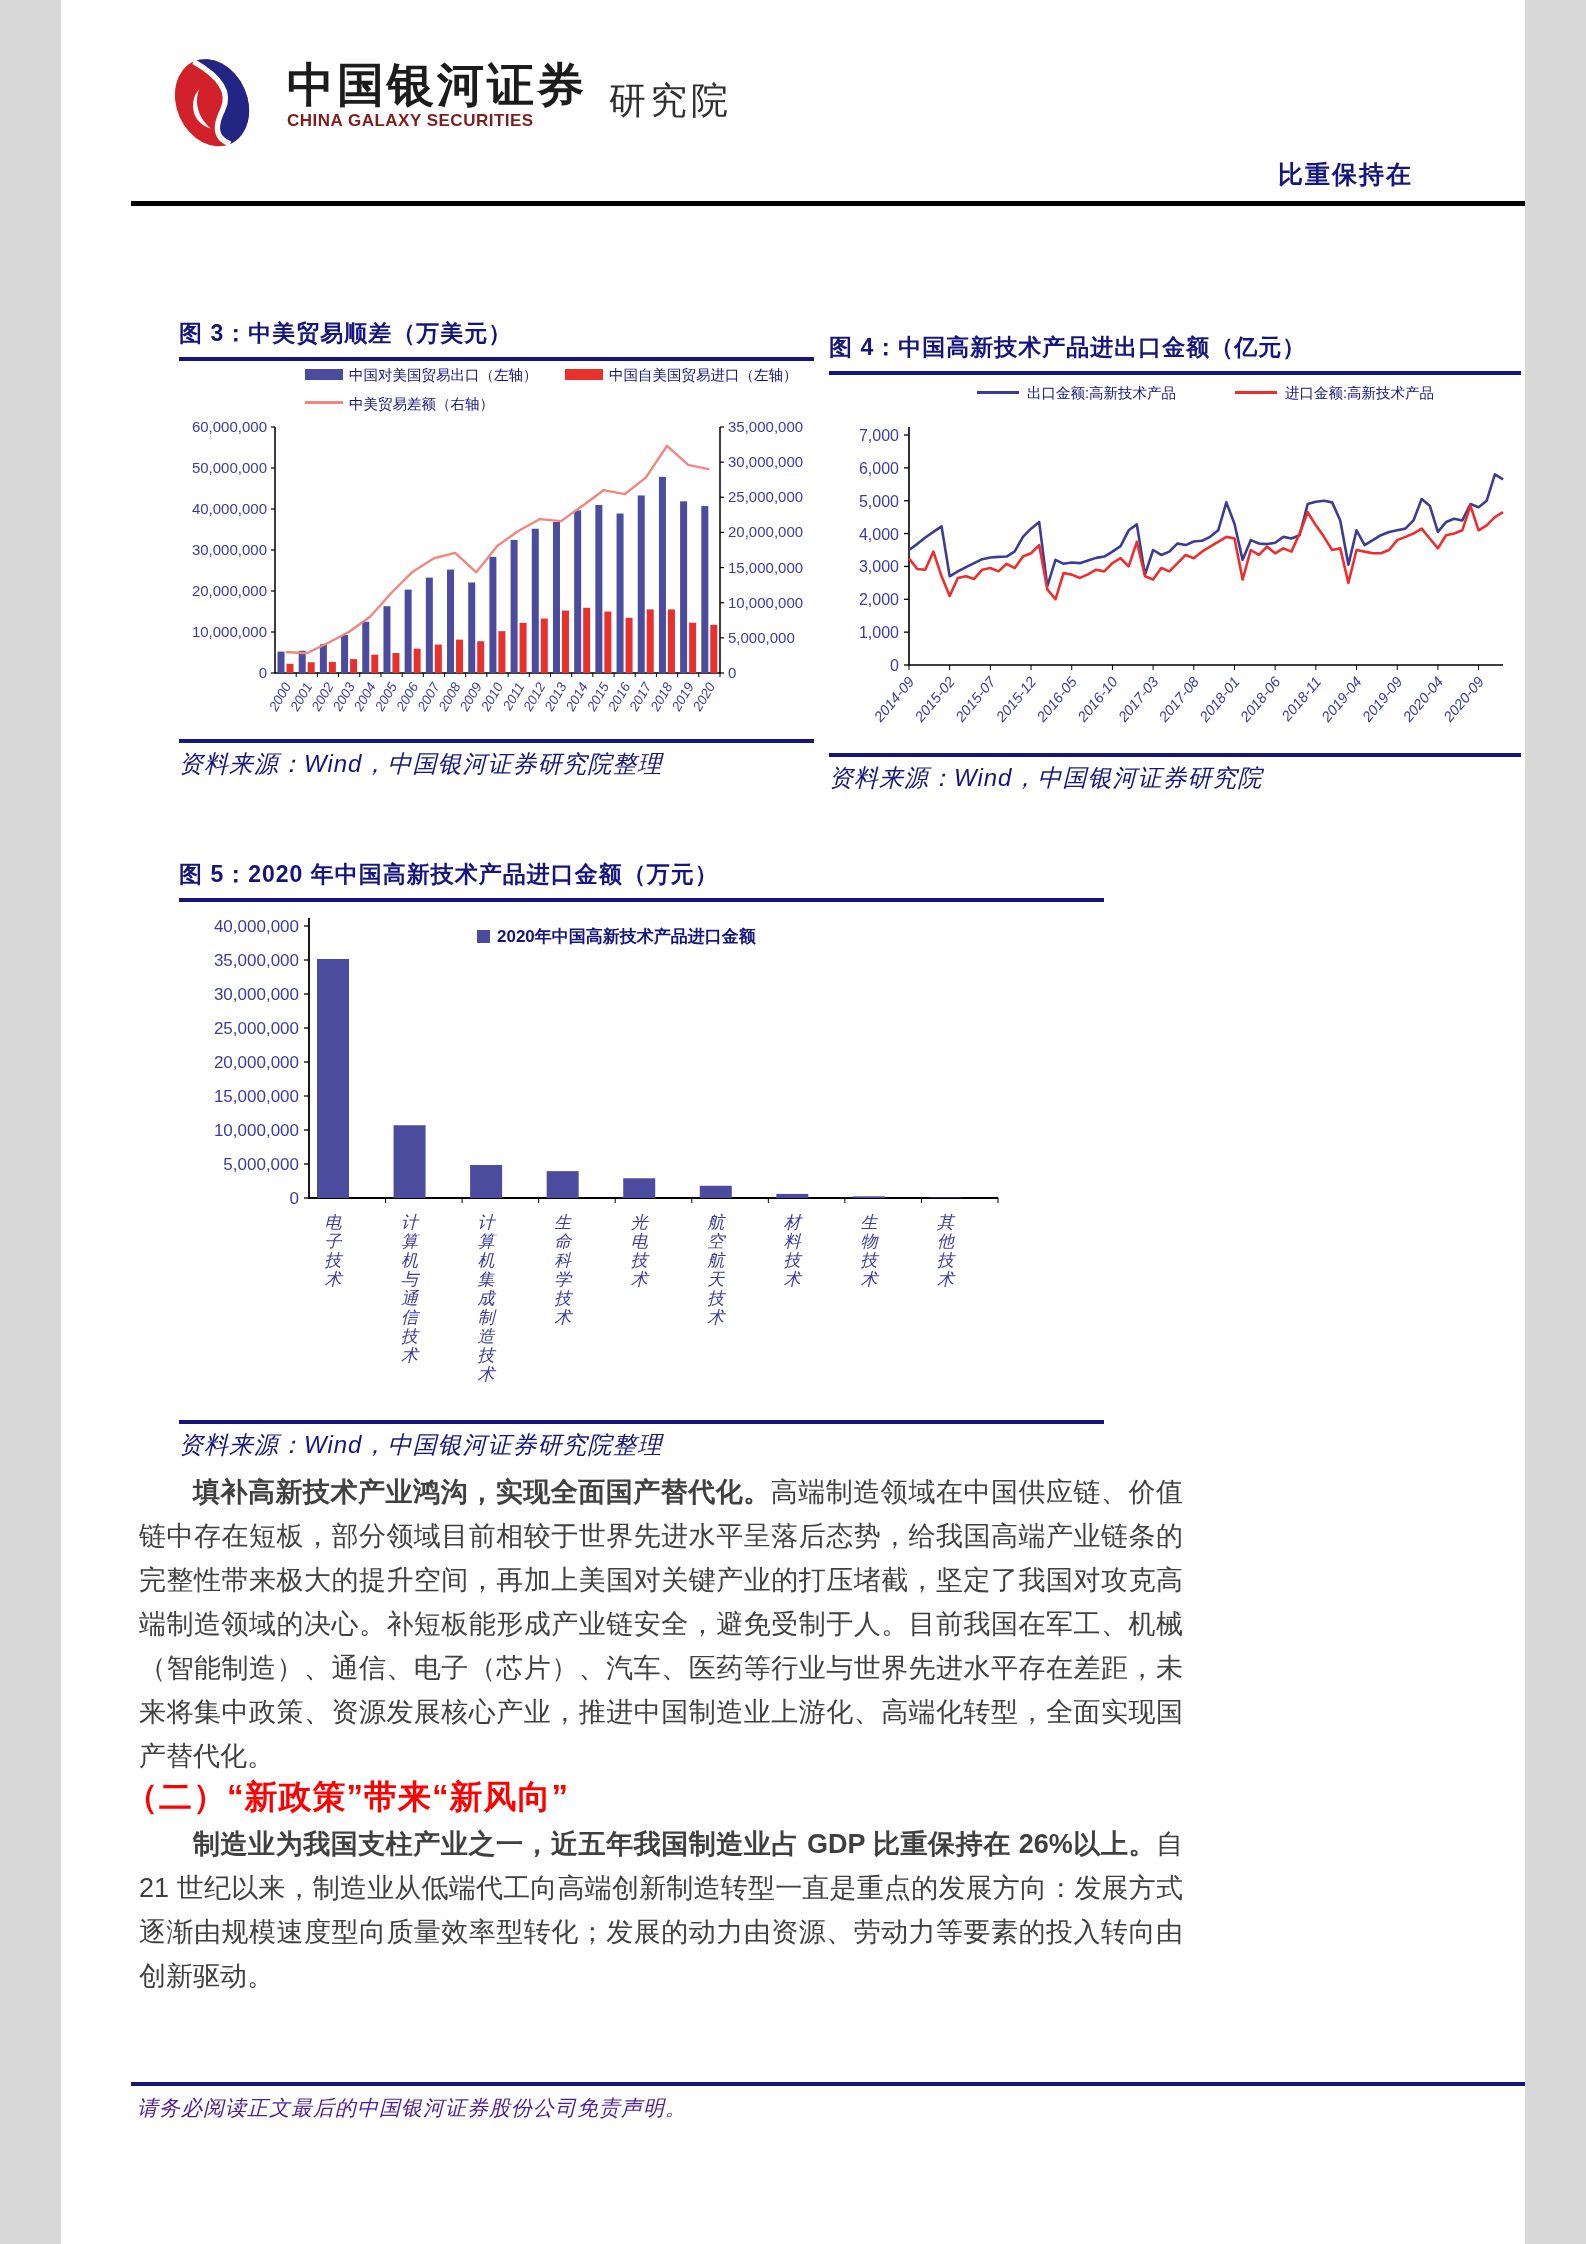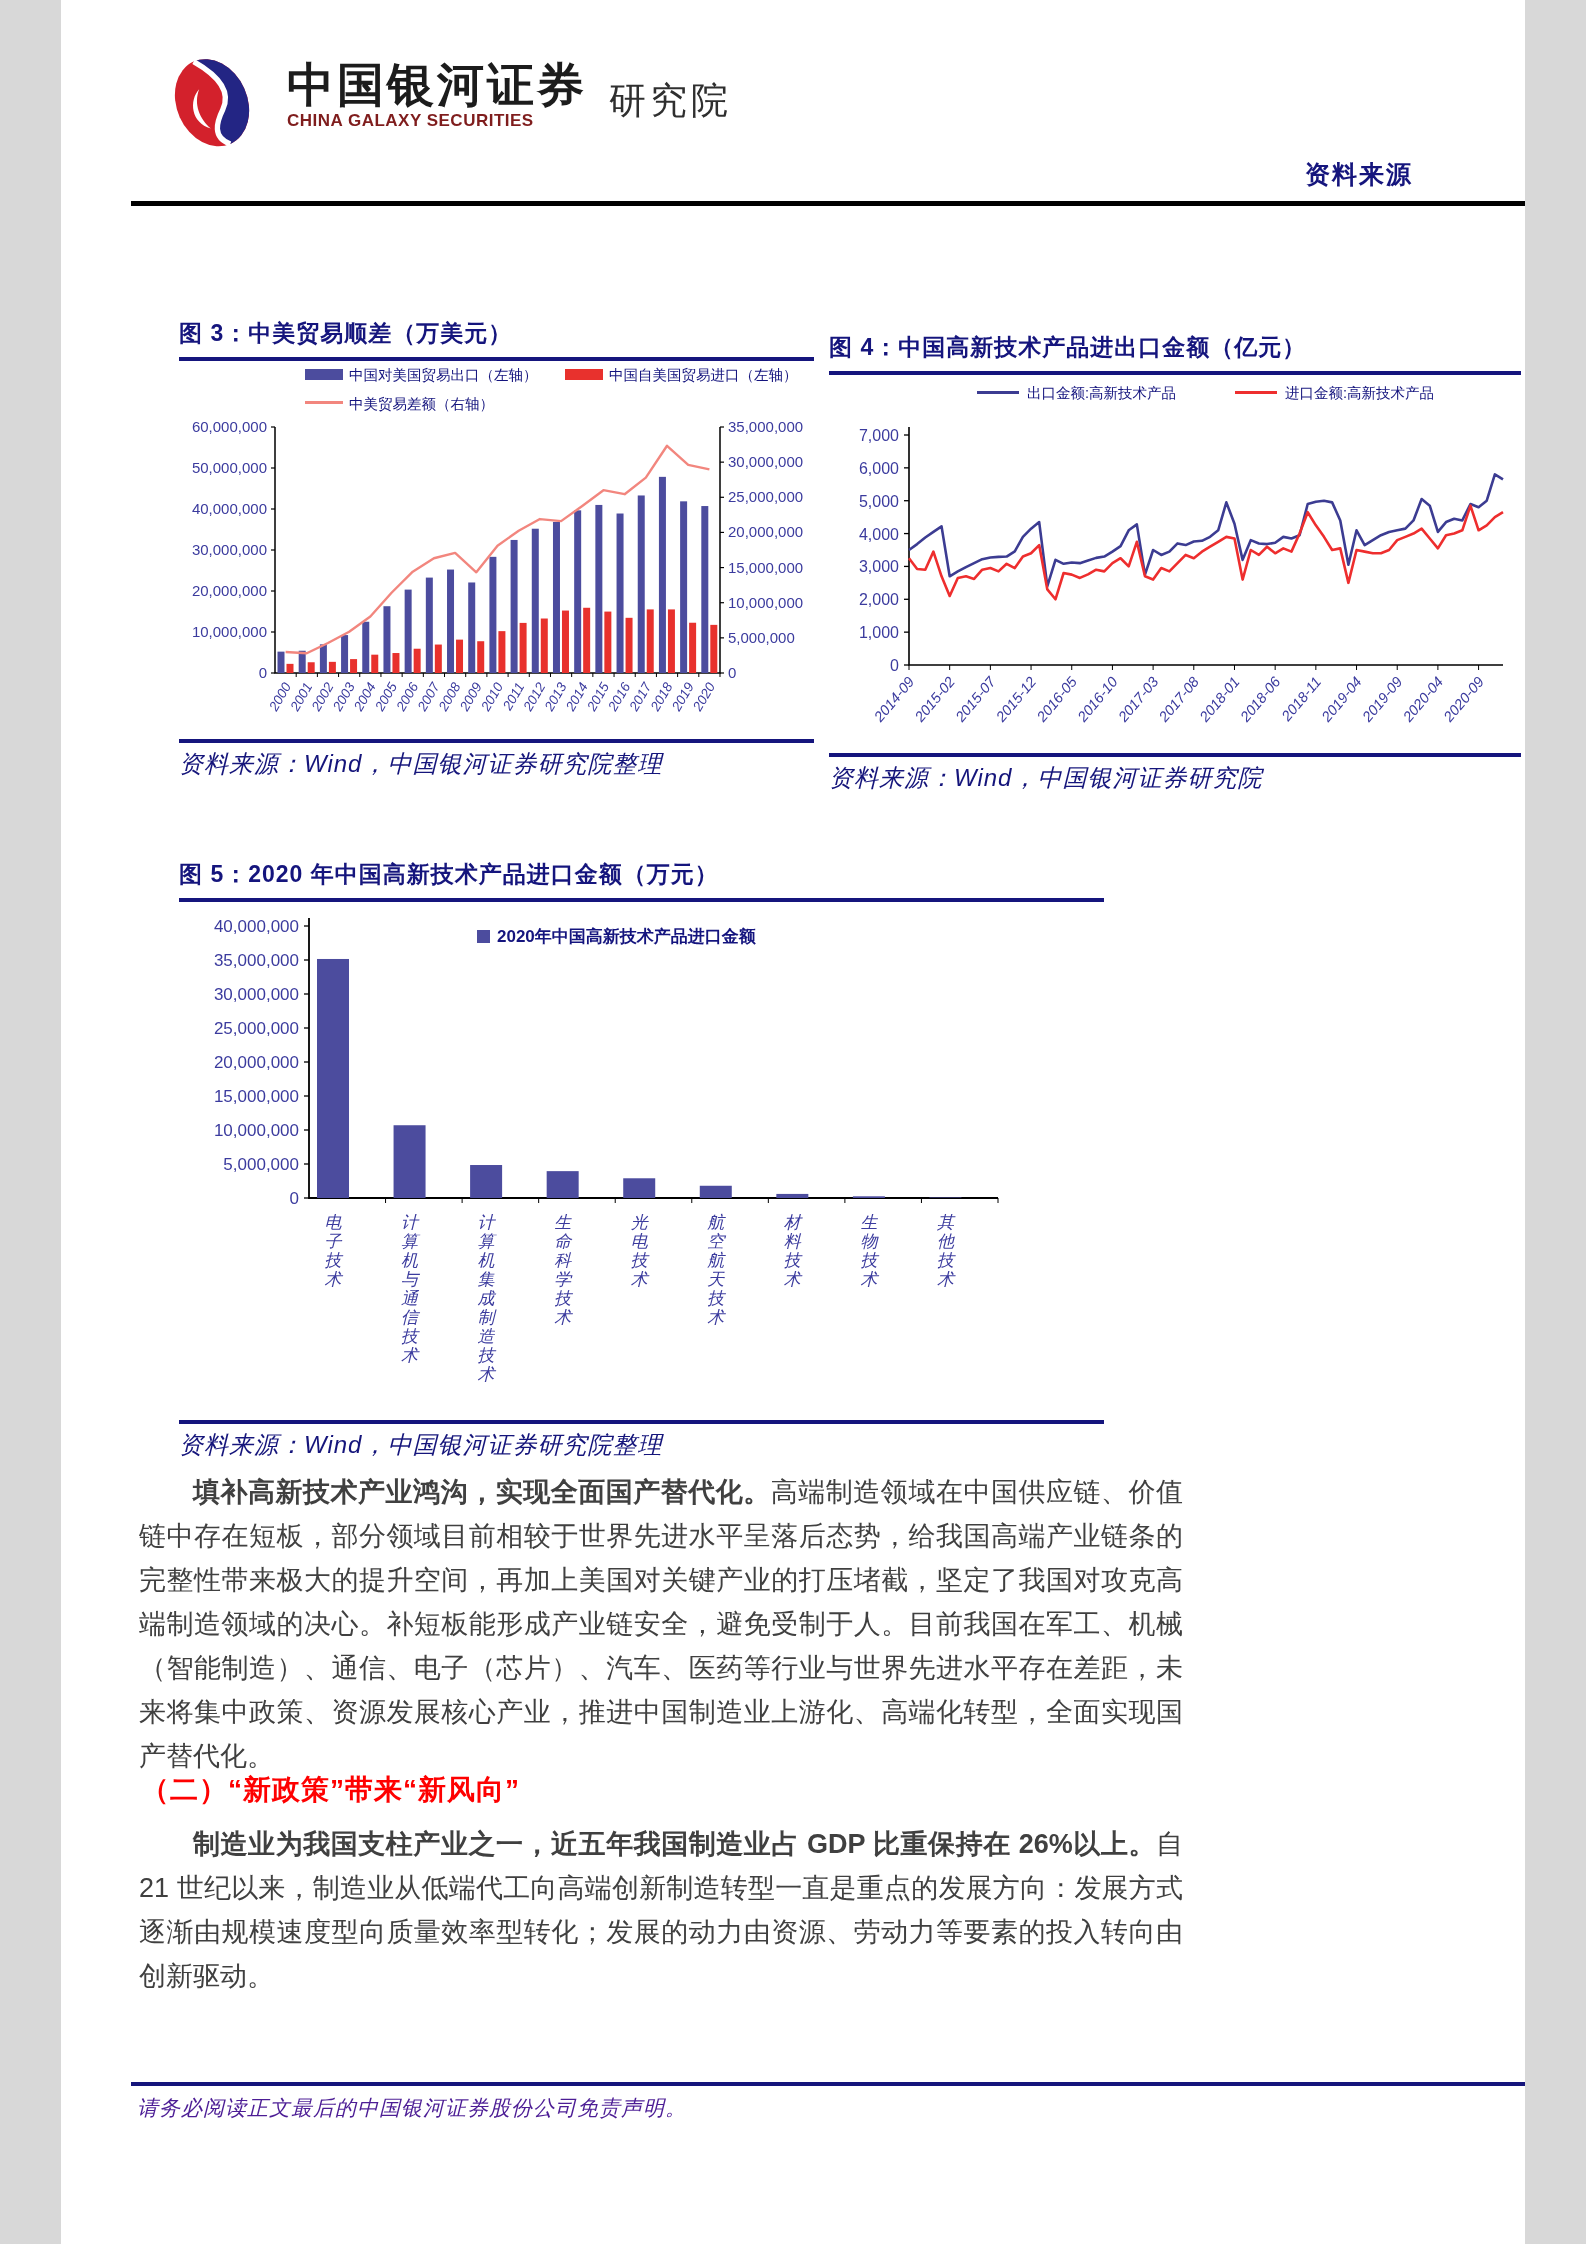--- a/index.html
+++ b/index.html
@@ -23,21 +23,21 @@
   .fig3{left:78px;top:302px;width:635px;}
   .fig4{left:728px;top:316px;width:692px;}
   .fig5{left:78px;top:843px;width:925px;}
   .chart-svg{display:block;}
   
   .body-p{position:absolute;left:78px;width:1044px;font-size:27px;line-height:44px;
           color:#404040;text-align:justify;text-indent:54px;margin:0;}
   .body-p .lead{font-weight:bold;}
   .p1{top:1470px;}
   .p2{top:1822px;}
-  .sec-heading{position:absolute;left:80px;top:1748px;font-size:28px;font-weight:bold;color:#fe0000;letter-spacing:1px;}
+  .sec-heading{position:absolute;left:64px;top:1748px;font-size:33px;font-weight:bold;color:#fe0000;letter-spacing:1px;}
   
   .footer-rule{position:absolute;left:70px;width:1446px;top:2082px;height:4px;background:#15157b;}
   .disclaimer{position:absolute;left:76px;top:2094px;font-size:21px;font-style:italic;color:#4c1d95;letter-spacing:1px;}
   .pageno{position:absolute;left:1471px;top:2087px;width:46px;height:47px;background:#1b1b7c;
           color:#fff;font-size:25px;font-weight:bold;display:flex;align-items:center;justify-content:center;}
 </style>
 </head>
 <body>
 
 <div class="page">
@@ -51,21 +51,21 @@
           <path d="M60 11 C 74 30 88 57 68 74 C 56 84 44 98 60 113" stroke="#ffffff" stroke-width="6" fill="none"></path>
           <path d="M47 88 C 29 73 37 49 53 42 C 40 55 40 73 47 88 Z" fill="#ffffff"></path>
         </g>
       </svg>
       <div class="brand-text">
         <div class="brand-cn">中国银河证券</div>
         <div class="brand-en">CHINA GALAXY SECURITIES</div>
       </div>
       <div class="institute">研究院</div>
     </div>
-    <div class="report-type">资料来源</div>
+    <div class="report-type">比重保持在</div>
     <div class="header-rule"></div>
   </header>
 
   <figure class="fig fig3">
     <div class="fig-title">图 3：中美贸易顺差（万美元）</div>
     <div class="fig-rule"></div>
     <svg class="chart-svg" width="635" height="378" viewBox="0 0 635 378">
         <g>
           <rect x="126" y="8" width="38" height="11" fill="#4c4c9e"></rect>
           <text x="170" y="19" fill="#14147e" font-size="14.5">中国对美国贸易出口（左轴）</text>

